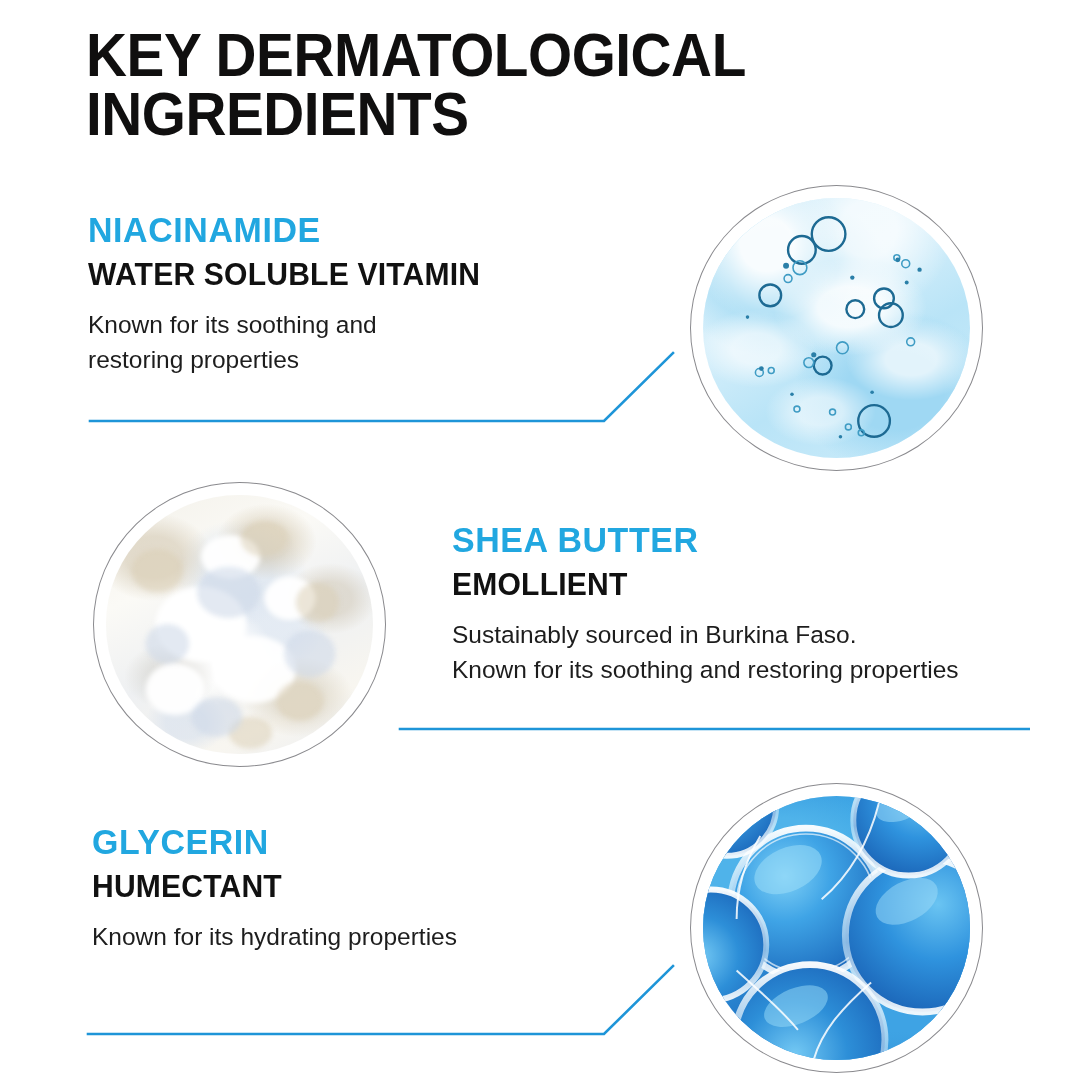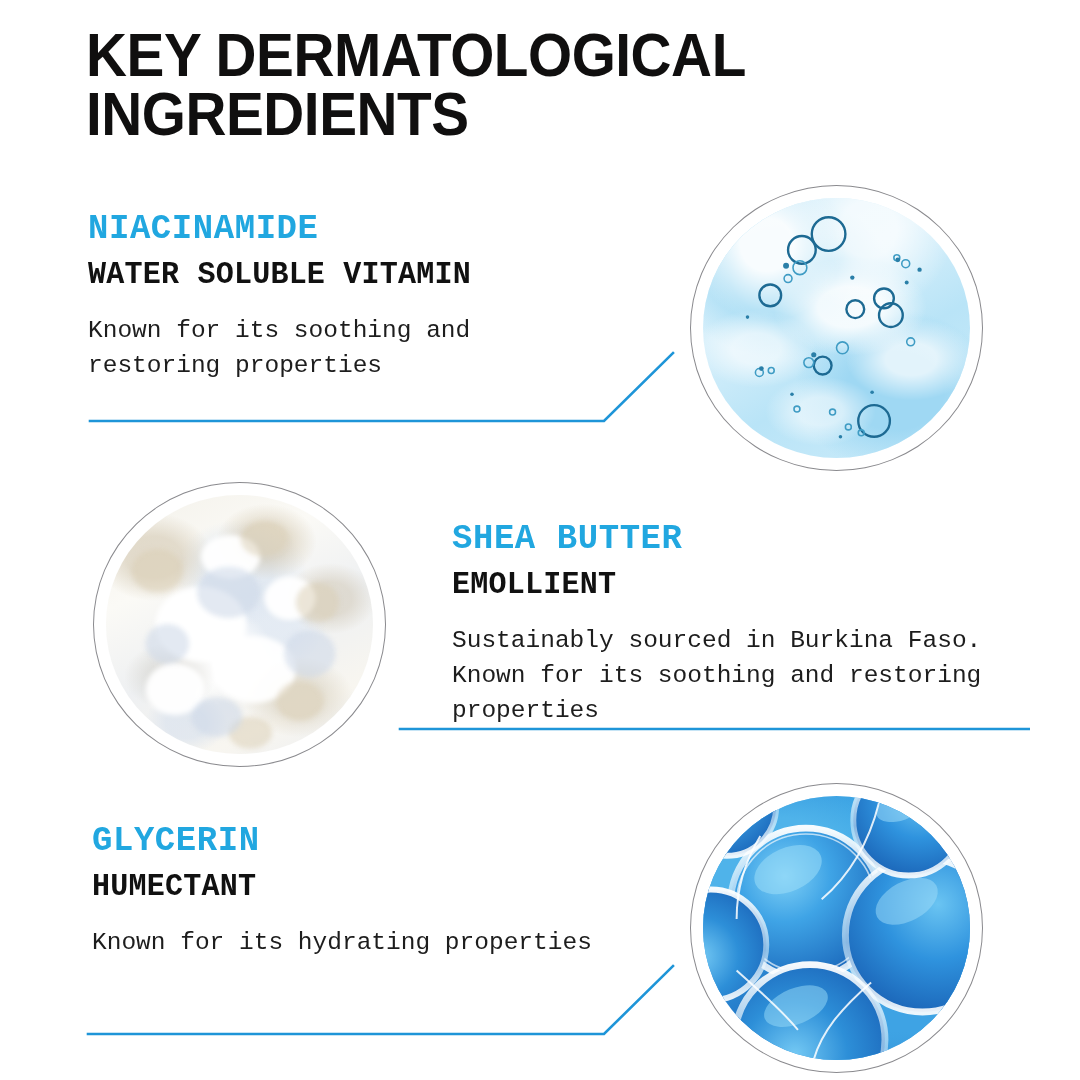--- a/index.html
+++ b/index.html
@@ -31,21 +31,21 @@
     font-weight: 700;
     letter-spacing: -0.5px;
     color: #100f0f;
     text-transform: uppercase;
     transform: scaleX(0.93);
     transform-origin: left top;
     white-space: pre-line;
   }
 
   
-  .txt-block { position: absolute; font-family: Liberation Mono, monospace; }
+  .txt-block { position: absolute; }
   .ing-name {
     font-size: 35px;
     font-weight: 700;
     letter-spacing: 0.6px;
     color: #21a7e0;
     text-transform: uppercase;
     line-height: 1.0;
     transform: scaleX(0.97);
     transform-origin: left top;
     white-space: nowrap;
@@ -60,21 +60,21 @@
     margin-top: 12px;
     transform: scaleX(0.97);
     transform-origin: left top;
     white-space: nowrap;
   }
   .ing-desc {
     font-size: 24.5px;
     font-weight: 400;
     color: #1d1d1d;
     line-height: 1.42;
-    margin-top: 24px;
+    margin-top: 18px;
     white-space: pre-line;
   }
 
   .blk-niacinamide { left: 88px;  top: 212px; }
   .blk-shea        { left: 452px; top: 522px; }
   .blk-glycerin    { left: 92px;  top: 824px; }
 
   
   .connectors {
     position: absolute;

